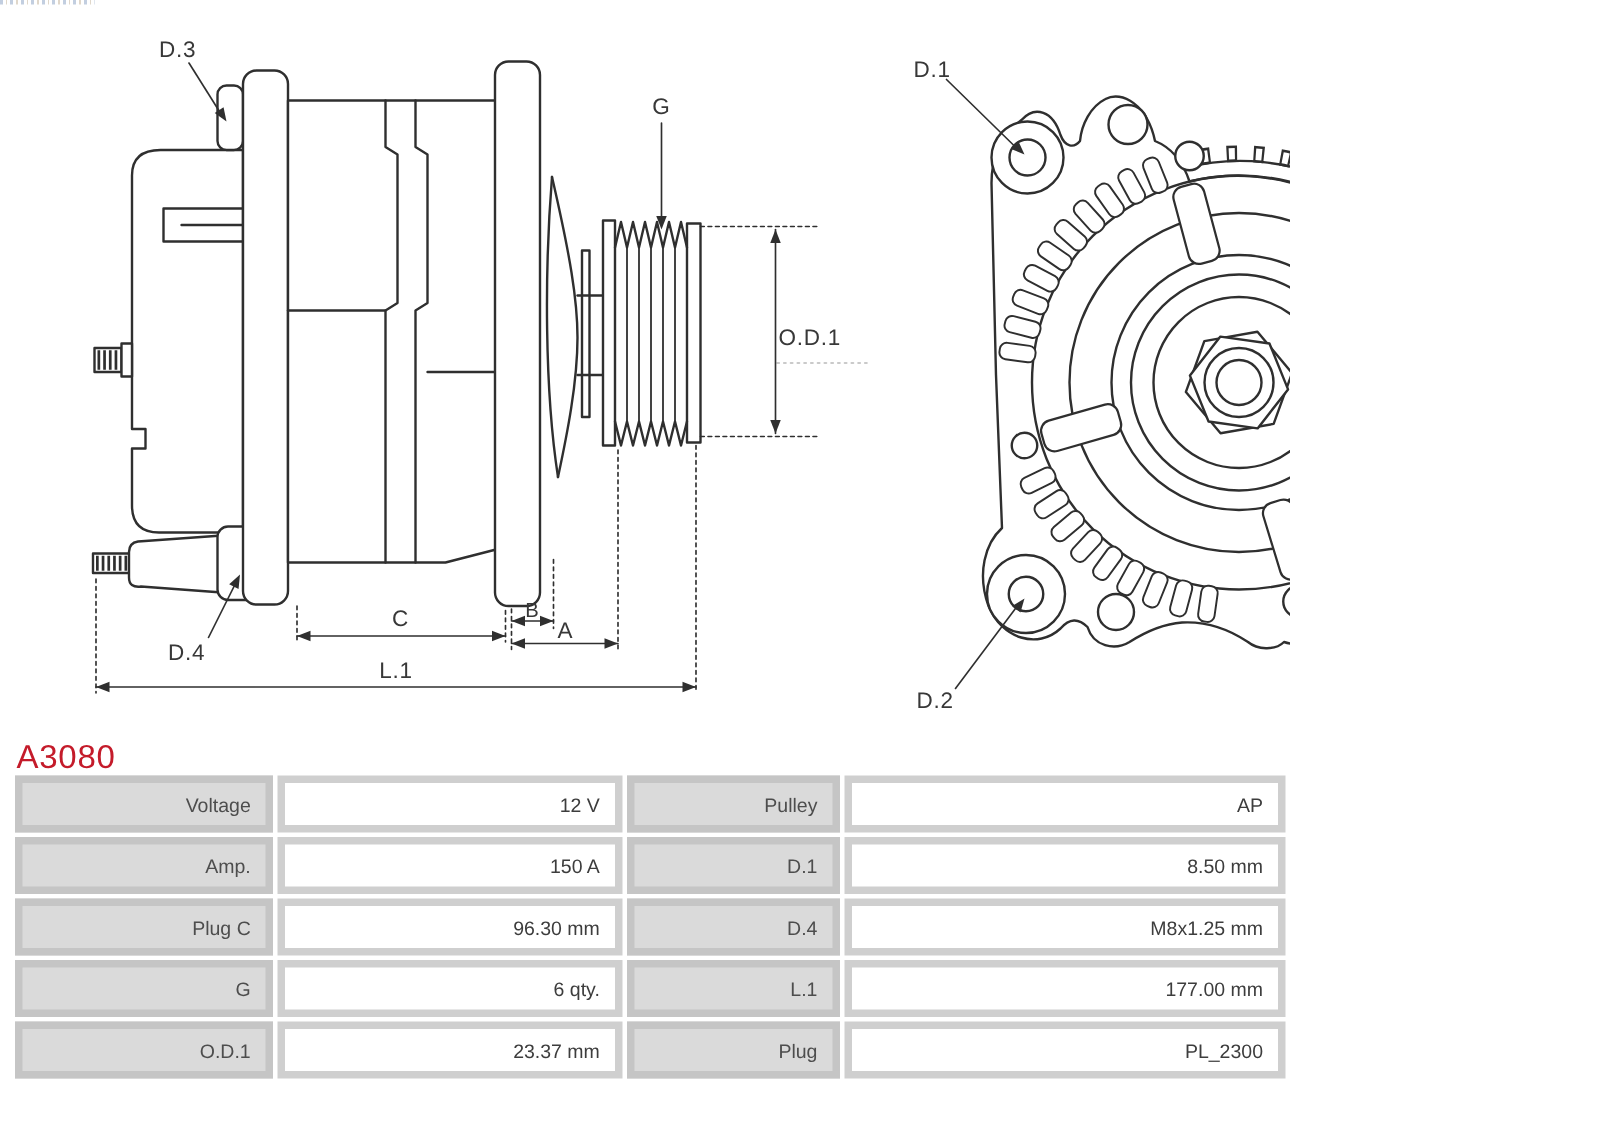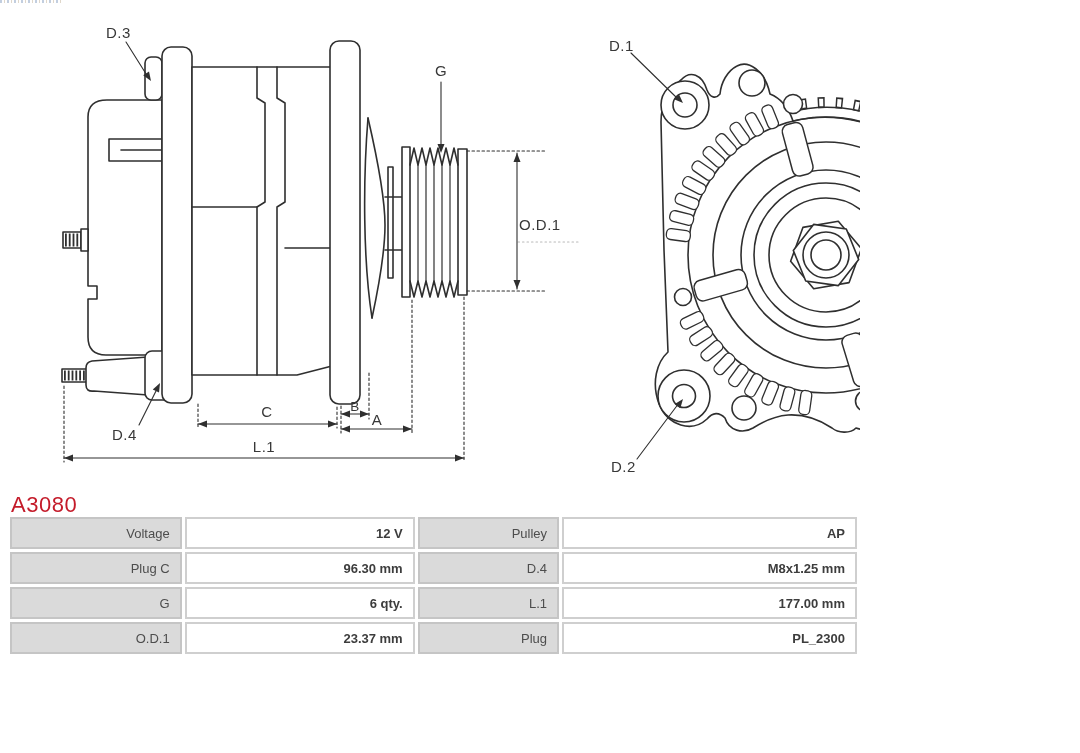--- a/index.html
+++ b/index.html
@@ -5,23 +5,23 @@
   html,body{margin:0;padding:0;background:#fff;}
   #page{position:relative;width:860px;height:753px;background:#fff;overflow:hidden;
         font-family:"Liberation Sans", sans-serif;}
   #corner-artifact{position:absolute;left:0;top:0;width:63px;height:3px;
         background:repeating-linear-gradient(90deg,#b3c2d8 0 2px,#ffffff 2px 4px,#d8cdbd 4px 5px,#ffffff 5px 7px);
         opacity:.8;}
   #drawing{position:absolute;left:0;top:0;}
   #part-number{position:absolute;left:11px;top:492px;font-size:22px;letter-spacing:.5px;color:#c41b2a;}
   #spec-table{position:absolute;left:7px;top:514px;border-collapse:separate;border-spacing:3px;table-layout:fixed;}
   #spec-table td{height:28px;padding:0 10px 0 0;font-size:13px;text-align:right;vertical-align:middle;
-        border:2px solid #ec4899;overflow:hidden;white-space:nowrap;margin-left:43px;}
+        border:5px solid #ec4899;overflow:hidden;white-space:nowrap;margin-left:43px;}
   #spec-table td.lbl{background:#dadada;border-color:#c5c5c5;color:#4d4d4d;}
-  #spec-table td.val{background:#ffffff;border-color:#cfcfcf;color:#3d3d3d;font-weight:bold;}
+  #spec-table td.val{background:#ffffff;border-color:#cfcfcf;color:#3d3d3d;}
   svg text{font-family:"Liberation Sans", sans-serif;font-size:15px;fill:#383838;letter-spacing:.5px;}
   svg .sm{font-size:13.5px;}
 </style>
 </head>
 <body>
 
 <div id="page">
 
   <div id="corner-artifact"></div>
 
@@ -231,20 +231,26 @@
         <col style="width:365px">
     </colgroup>
     <tbody>
       <tr>
         <td class="lbl">Voltage</td>
         <td class="val">12 V</td>
         <td class="lbl">Pulley</td>
         <td class="val">AP</td>
       </tr>
       <tr>
+        <td class="lbl">Amp.</td>
+        <td class="val">150 A</td>
+        <td class="lbl">D.1</td>
+        <td class="val">8.50 mm</td>
+      </tr>
+      <tr>
         <td class="lbl">Plug C</td>
         <td class="val">96.30 mm</td>
         <td class="lbl">D.4</td>
         <td class="val">M8x1.25 mm</td>
       </tr>
       <tr>
         <td class="lbl">G</td>
         <td class="val">6 qty.</td>
         <td class="lbl">L.1</td>
         <td class="val">177.00 mm</td>

